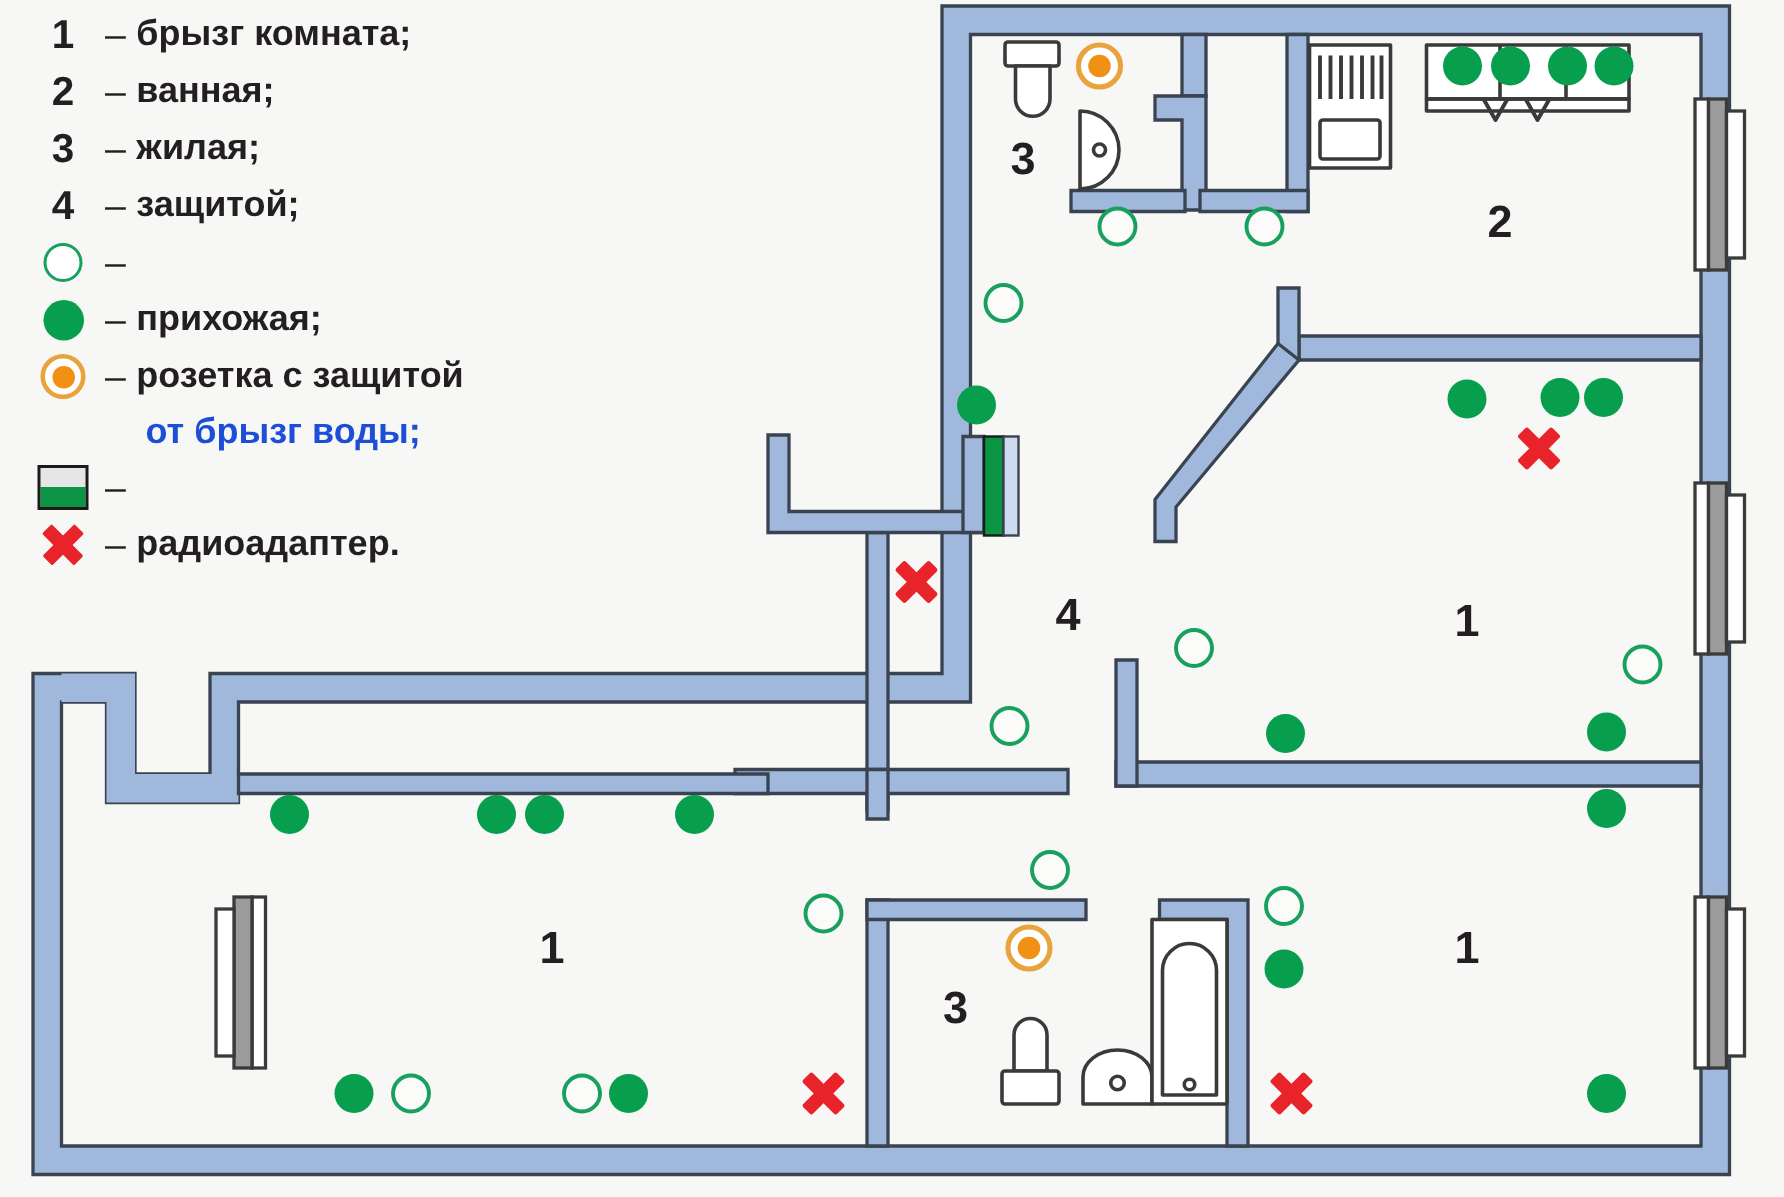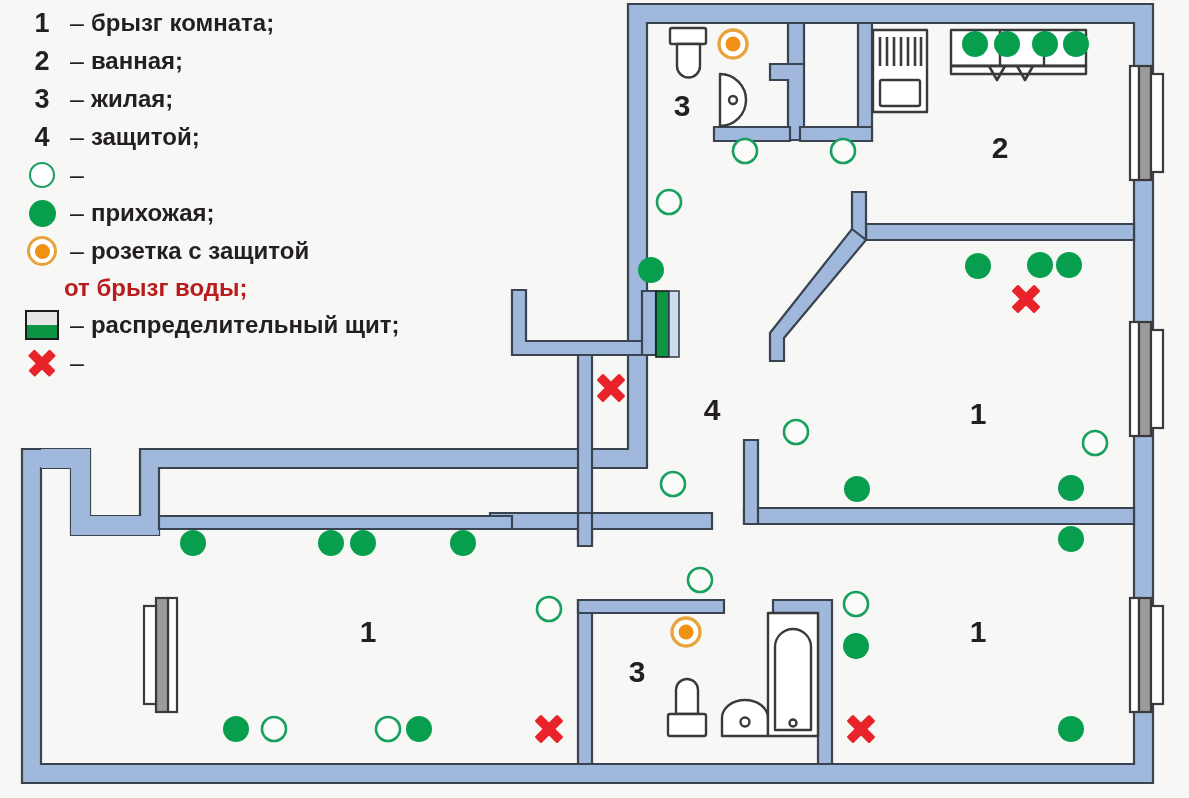--- a/index.html
+++ b/index.html
@@ -31,22 +31,22 @@
   }
   .legend-dash{
     font-size:25px;color:#231f20;line-height:34px;
     margin-right:7px;
   }
   .legend-text{
     font-size:24px;font-weight:bold;color:#231f20;
     line-height:34px;white-space:nowrap;
   }
   .legend-sub{
-    font-size:24px;font-weight:bold;color:#b91c1c;
-    line-height:32px;margin-left:50px;white-space:nowrap;
+    font-size:24px;font-weight:bold;color:#1d4ed8;
+    line-height:32px;margin-left:83px;white-space:nowrap;
   }
 
   
   .g-dimmer{
     width:26px;height:26px;border-radius:50%;
     border:2.6px solid #17a05e;background:#fff;box-sizing:border-box;
   }
   .g-socket{
     width:27px;height:27px;border-radius:50%;
     background:#079e4e;
@@ -138,28 +138,28 @@
       <span class="legend-dash">–</span>
       <span class="legend-text">розетка с защитой</span>
     </div>
     <div class="legend-sub">от брызг воды;</div>
 
     <div class="legend-row" style="margin-top:4px;">
       <span class="legend-key">
           <span class="g-panel"></span>
         </span>
       <span class="legend-dash">–</span>
-      <span class="legend-text">распределительный щит;</span>
     </div>
 
     <div class="legend-row">
       <span class="legend-key">
           <span class="g-adapter"></span>
         </span>
       <span class="legend-dash">–</span>
+      <span class="legend-text">радиоадаптер.</span>
     </div>
 
   </div>
 
   <svg id="plan" width="1189" height="798" viewBox="0 0 1189 798">
 
     <defs>
       <g id="win-v">
         <rect x="0" y="0" width="9" height="114" fill="#fff" stroke="#3a3a3a" stroke-width="2.2"></rect>
         <rect x="9" y="0" width="12" height="114" fill="#9b9b9b" stroke="#3a3a3a" stroke-width="2.2"></rect>

